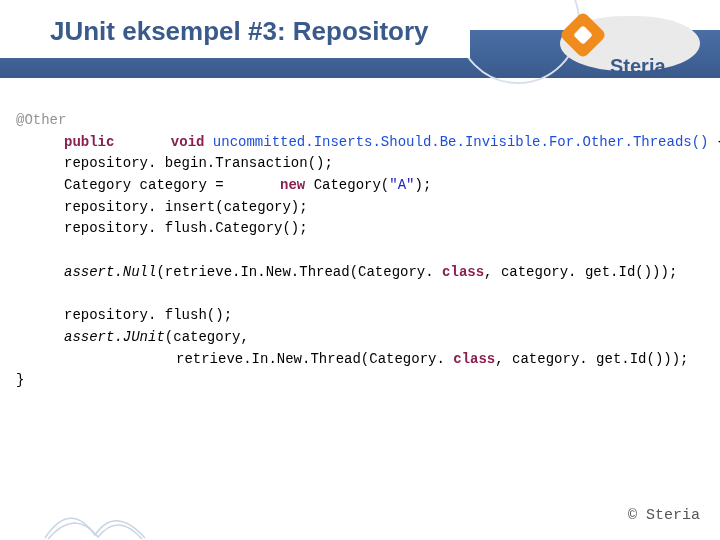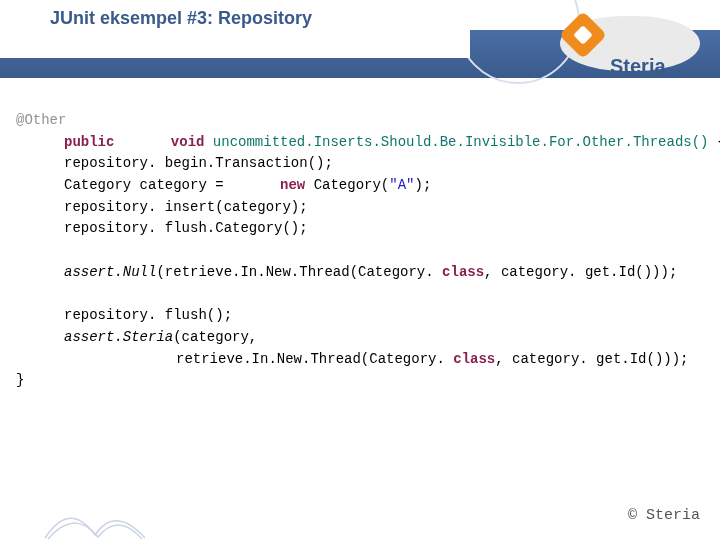--- a/index.html
+++ b/index.html
@@ -22,24 +22,24 @@
     top: 30px;
     left: 0;
     right: 0;
     height: 48px;
     background: linear-gradient(to bottom, #4a6fa5 0%, #3a5a8c 100%);
     display: flex;
     align-items: center;
   }
   .title-text {
     position: absolute;
-    top: 8px;
+    top: 16px;
     left: 50px;
     color: #3a5a8c;
-    font-size: 18px;
+    font-size: 26px;
     font-weight: bold;
     z-index: 3;
     background: #fff;
     padding-right: 8px;
   }
   .header::before {
     content: "";
     position: absolute;
     top: 0;
     left: 0;
@@ -109,21 +109,21 @@
     left: 16px;
     right: 16px;
     font-family: "Courier New", monospace;
     font-size: 14px;
     line-height: 1.55;
     color: #000;
     white-space: pre;
   }
   .annotation { color: #939393; }
   .keyword { color: #8b2050; font-weight: bold; margin-left: 48px; }
-  .method { color: #0f766e; }
+  .method { color: #1d4ed8; }
   .string { color: #2323c0; }
   .classref { color: #8b2050; font-weight: bold; text-align: right; }
   .assert-call { font-style: italic; color: #000; }
   .indent { display: inline-block; width: 48px; }
   .indent2 { display: inline-block; width: 160px; }
 
   .footer-copy {
     position: absolute;
     bottom: 16px;
     right: 20px;
@@ -156,21 +156,21 @@
 <div class="code-area"><span class="annotation">@Other</span>
 <span class="keyword">public</span> <span class="keyword">void</span> <span class="method">uncommitted.Inserts.Should.Be.Invisible.For.Other.Threads()</span><span> {</span>
 <span class="indent"></span><span>repository. begin.Transaction();</span>
 <span class="indent"></span><span>Category category = </span><span class="keyword">new</span><span> Category(</span><span class="string">"A"</span><span>);</span>
 <span class="indent"></span><span>repository. insert(category);</span>
 <span class="indent"></span><span>repository. flush.Category();</span>
 
 <span class="indent"></span><span class="assert-call">assert.Null</span><span>(retrieve.In.New.Thread(Category. </span><span class="classref">class</span><span>, category. get.Id()));</span>
 
 <span class="indent"></span><span>repository. flush();</span>
-<span class="indent"></span><span class="assert-call">assert.Steria</span><span>(category,</span>
+<span class="indent"></span><span class="assert-call">assert.JUnit</span><span>(category,</span>
 <span class="indent2"></span><span>retrieve.In.New.Thread(Category. </span><span class="classref">class</span><span>, category. get.Id()));</span>
 <span>}</span></div>
 
 <svg class="footer-scribble" viewBox="0 0 110 50">
   <path d="M5 48 Q 30 10 55 45 Q 75 15 105 48" stroke="#c9d4e4" stroke-width="1.5" fill="none"></path>
   <path d="M8 49 Q 35 18 58 47 Q 78 22 102 49" stroke="#c9d4e4" stroke-width="1.5" fill="none"></path>
 </svg>
 
 <div class="footer-copy">© Steria</div>
 

